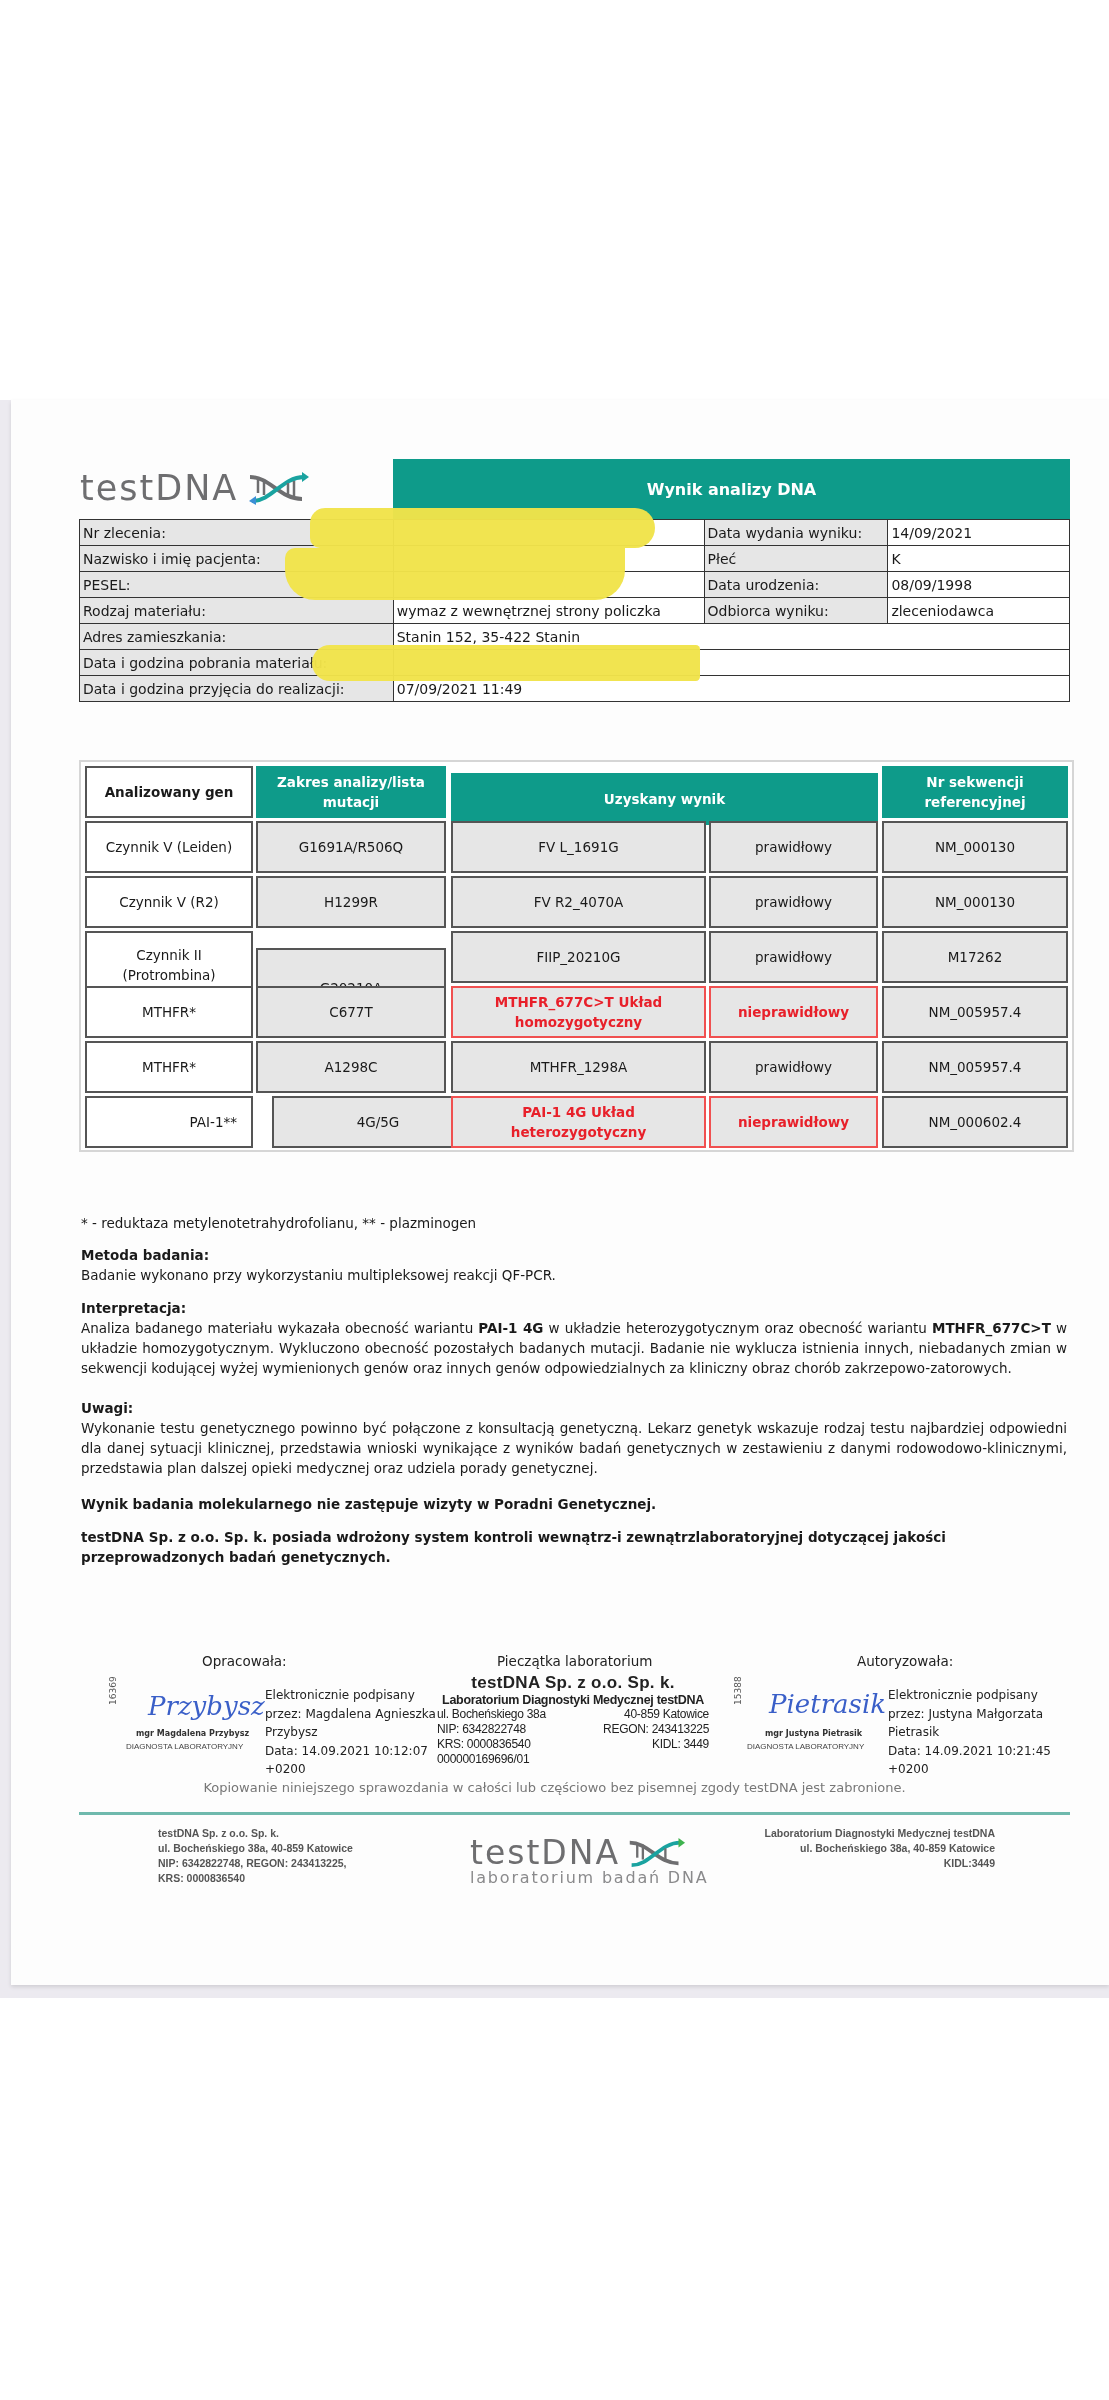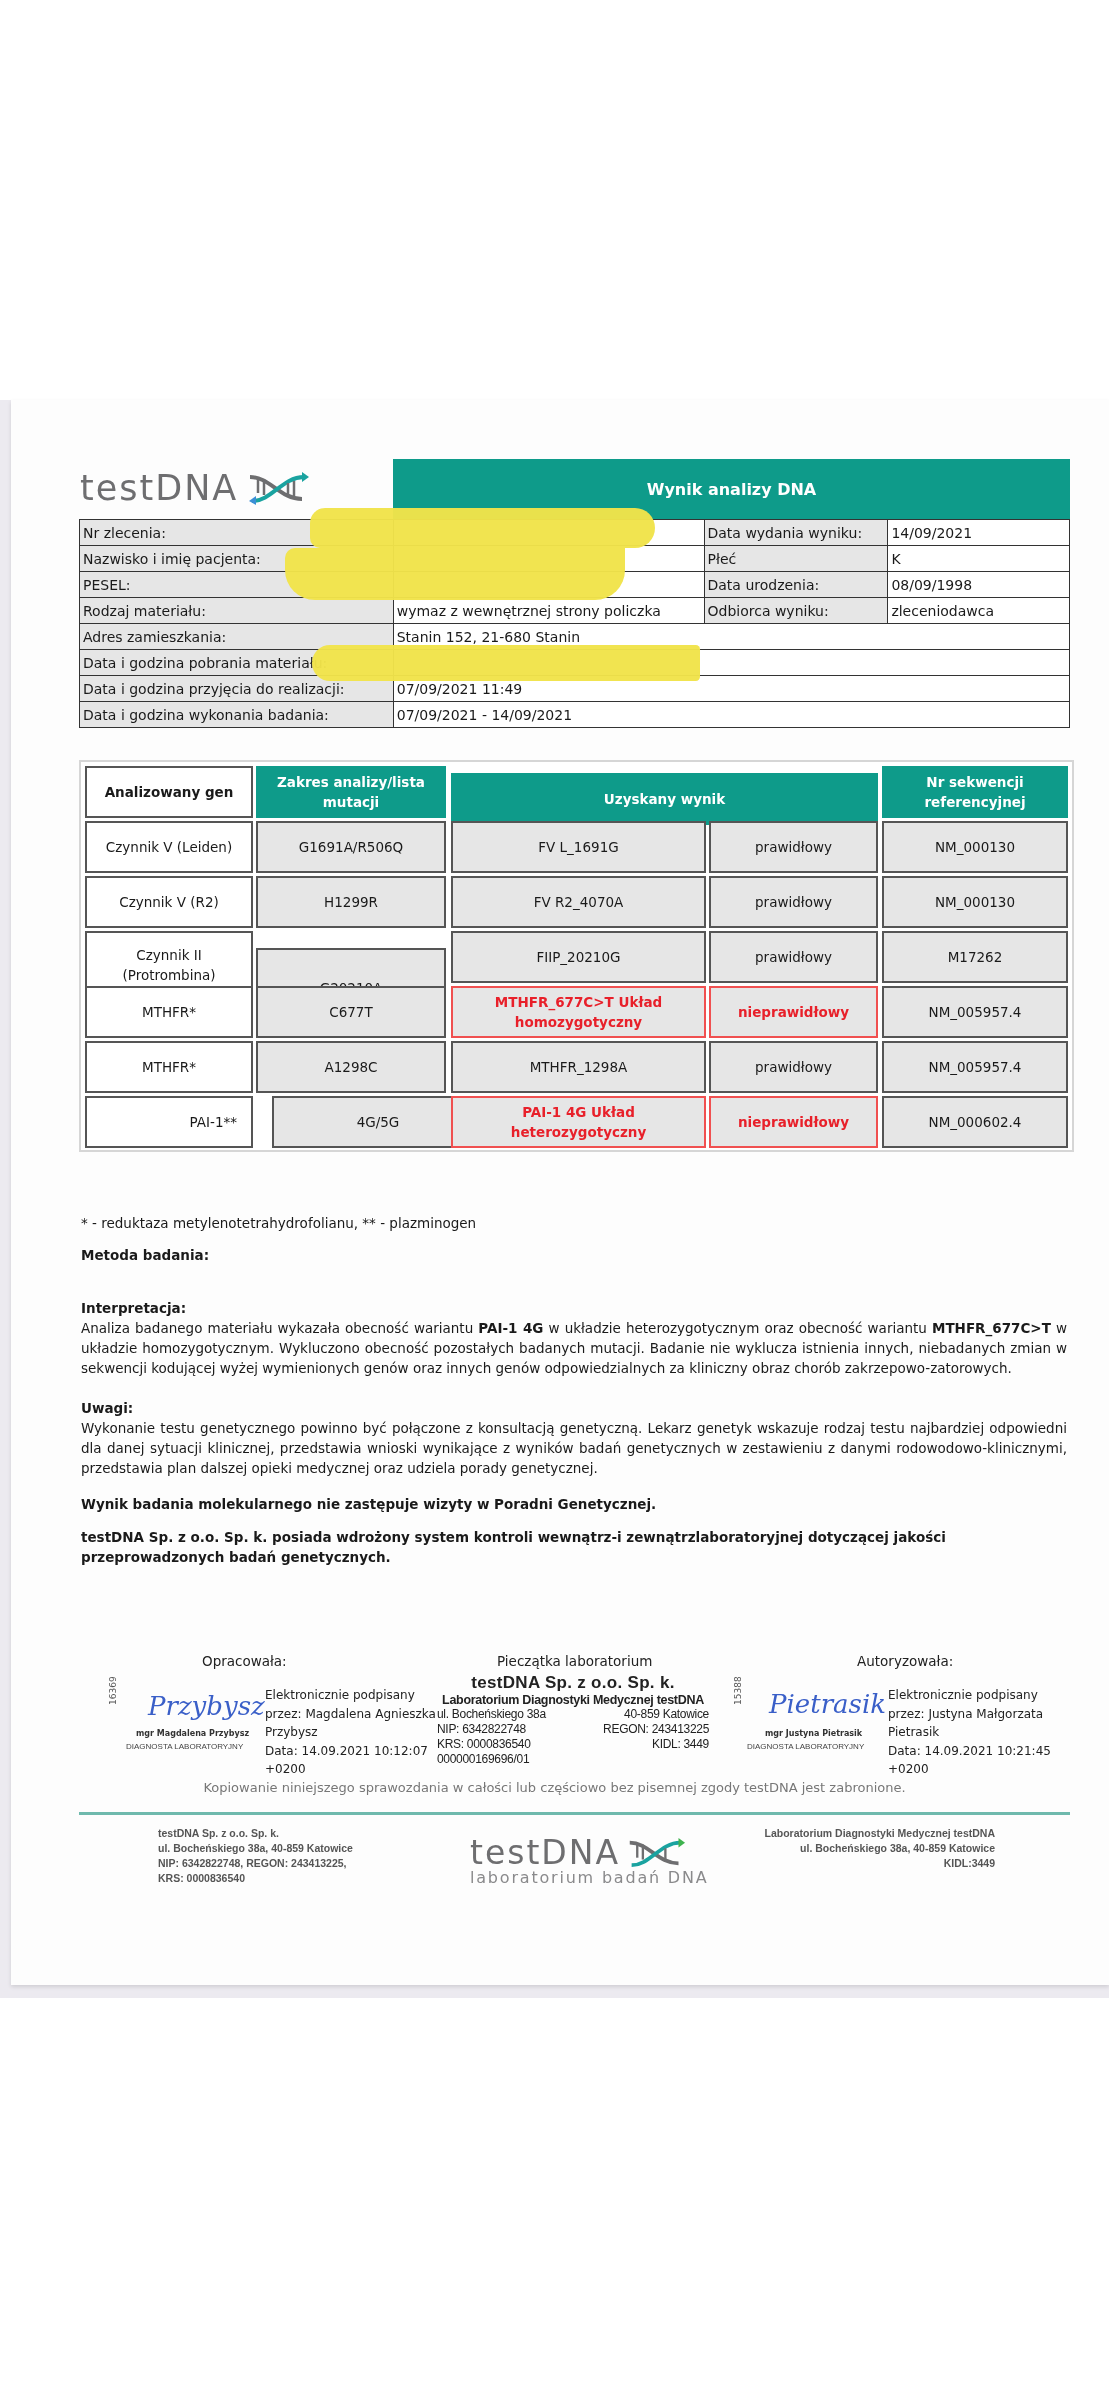--- a/index.html
+++ b/index.html
@@ -89,33 +89,29 @@
     <td class="val">08/09/1998</td>
   </tr>
   <tr>
     <td class="lbl">Rodzaj materiału:</td>
     <td class="val">wymaz z wewnętrznej strony policzka</td>
     <td class="lbl">Odbiorca wyniku:</td>
     <td class="val">zleceniodawca</td>
   </tr>
   <tr>
     <td class="lbl">Adres zamieszkania:</td>
-    <td class="val" colspan="3">Stanin 152, 21-680 Stanin</td>
+    <td class="val" colspan="3">Stanin 152, 35-422 Stanin</td>
   </tr>
   <tr>
     <td class="lbl">Data i godzina pobrania materiału:</td>
     <td class="val" colspan="3"></td>
   </tr>
   <tr>
     <td class="lbl">Data i godzina przyjęcia do realizacji:</td>
     <td class="val" colspan="3">07/09/2021 11:49</td>
-  </tr>
-  <tr>
-    <td class="lbl">Data i godzina wykonania badania:</td>
-    <td class="val" colspan="3">07/09/2021 - 14/09/2021</td>
   </tr>
 </tbody>
   </table>
 
 <div class="redact" style="left:310px;top:508px;width:345px;height:40px;border-radius:30px 40px 40px 20px;"></div>
 <div class="redact" style="left:285px;top:548px;width:340px;height:52px;border-radius:10px 0 30px 30px;"></div>
 <div class="redact" style="left:312px;top:645px;width:388px;height:36px;border-radius:26px 6px 6px 26px;"></div>
 
 <div class="results-wrap">
   <div class="rgrid" id="rgrid">
@@ -221,20 +217,21 @@
       <div class="cell c-gray" style="left: 797px; top: 330px; width: 186px; height: 52px; padding: 0px 14px;">
         <span>NM_000602.4</span>
       </div>
     </div>
 </div>
 
 <div class="text-block" style="top:1213px;">* - reduktaza metylenotetrahydrofolianu, ** - plazminogen</div>
 
 <div class="text-block" style="top:1245px;">
   <div class="h">Metoda badania:</div>
+  <div>Badanie wykonano przy wykorzystaniu multipleksowej reakcji QF-PCR.</div>
 </div>
 
 <div class="text-block" style="top:1298px;">
   <div class="h">Interpretacja:</div>
   <div><span>Analiza badanego materiału wykazała obecność wariantu </span><b>PAI-1 4G</b><span> w układzie heterozygotycznym oraz obecność wariantu </span><b>MTHFR_677C&gt;T</b><span> w układzie homozygotycznym. Wykluczono obecność pozostałych badanych mutacji. Badanie nie wyklucza istnienia innych, niebadanych zmian w sekwencji kodującej wyżej wymienionych genów oraz innych genów odpowiedzialnych za kliniczny obraz chorób zakrzepowo-zatorowych.</span></div>
 </div>
 
 <div class="text-block" style="top:1398px;">
   <div class="h">Uwagi:</div>
   <div>Wykonanie testu genetycznego powinno być połączone z konsultacją genetyczną. Lekarz genetyk wskazuje rodzaj testu najbardziej odpowiedni dla danej sytuacji klinicznej, przedstawia wnioski wynikające z wyników badań genetycznych w zestawieniu z danymi rodowodowo-klinicznymi, przedstawia plan dalszej opieki medycznej oraz udziela porady genetycznej.</div>

